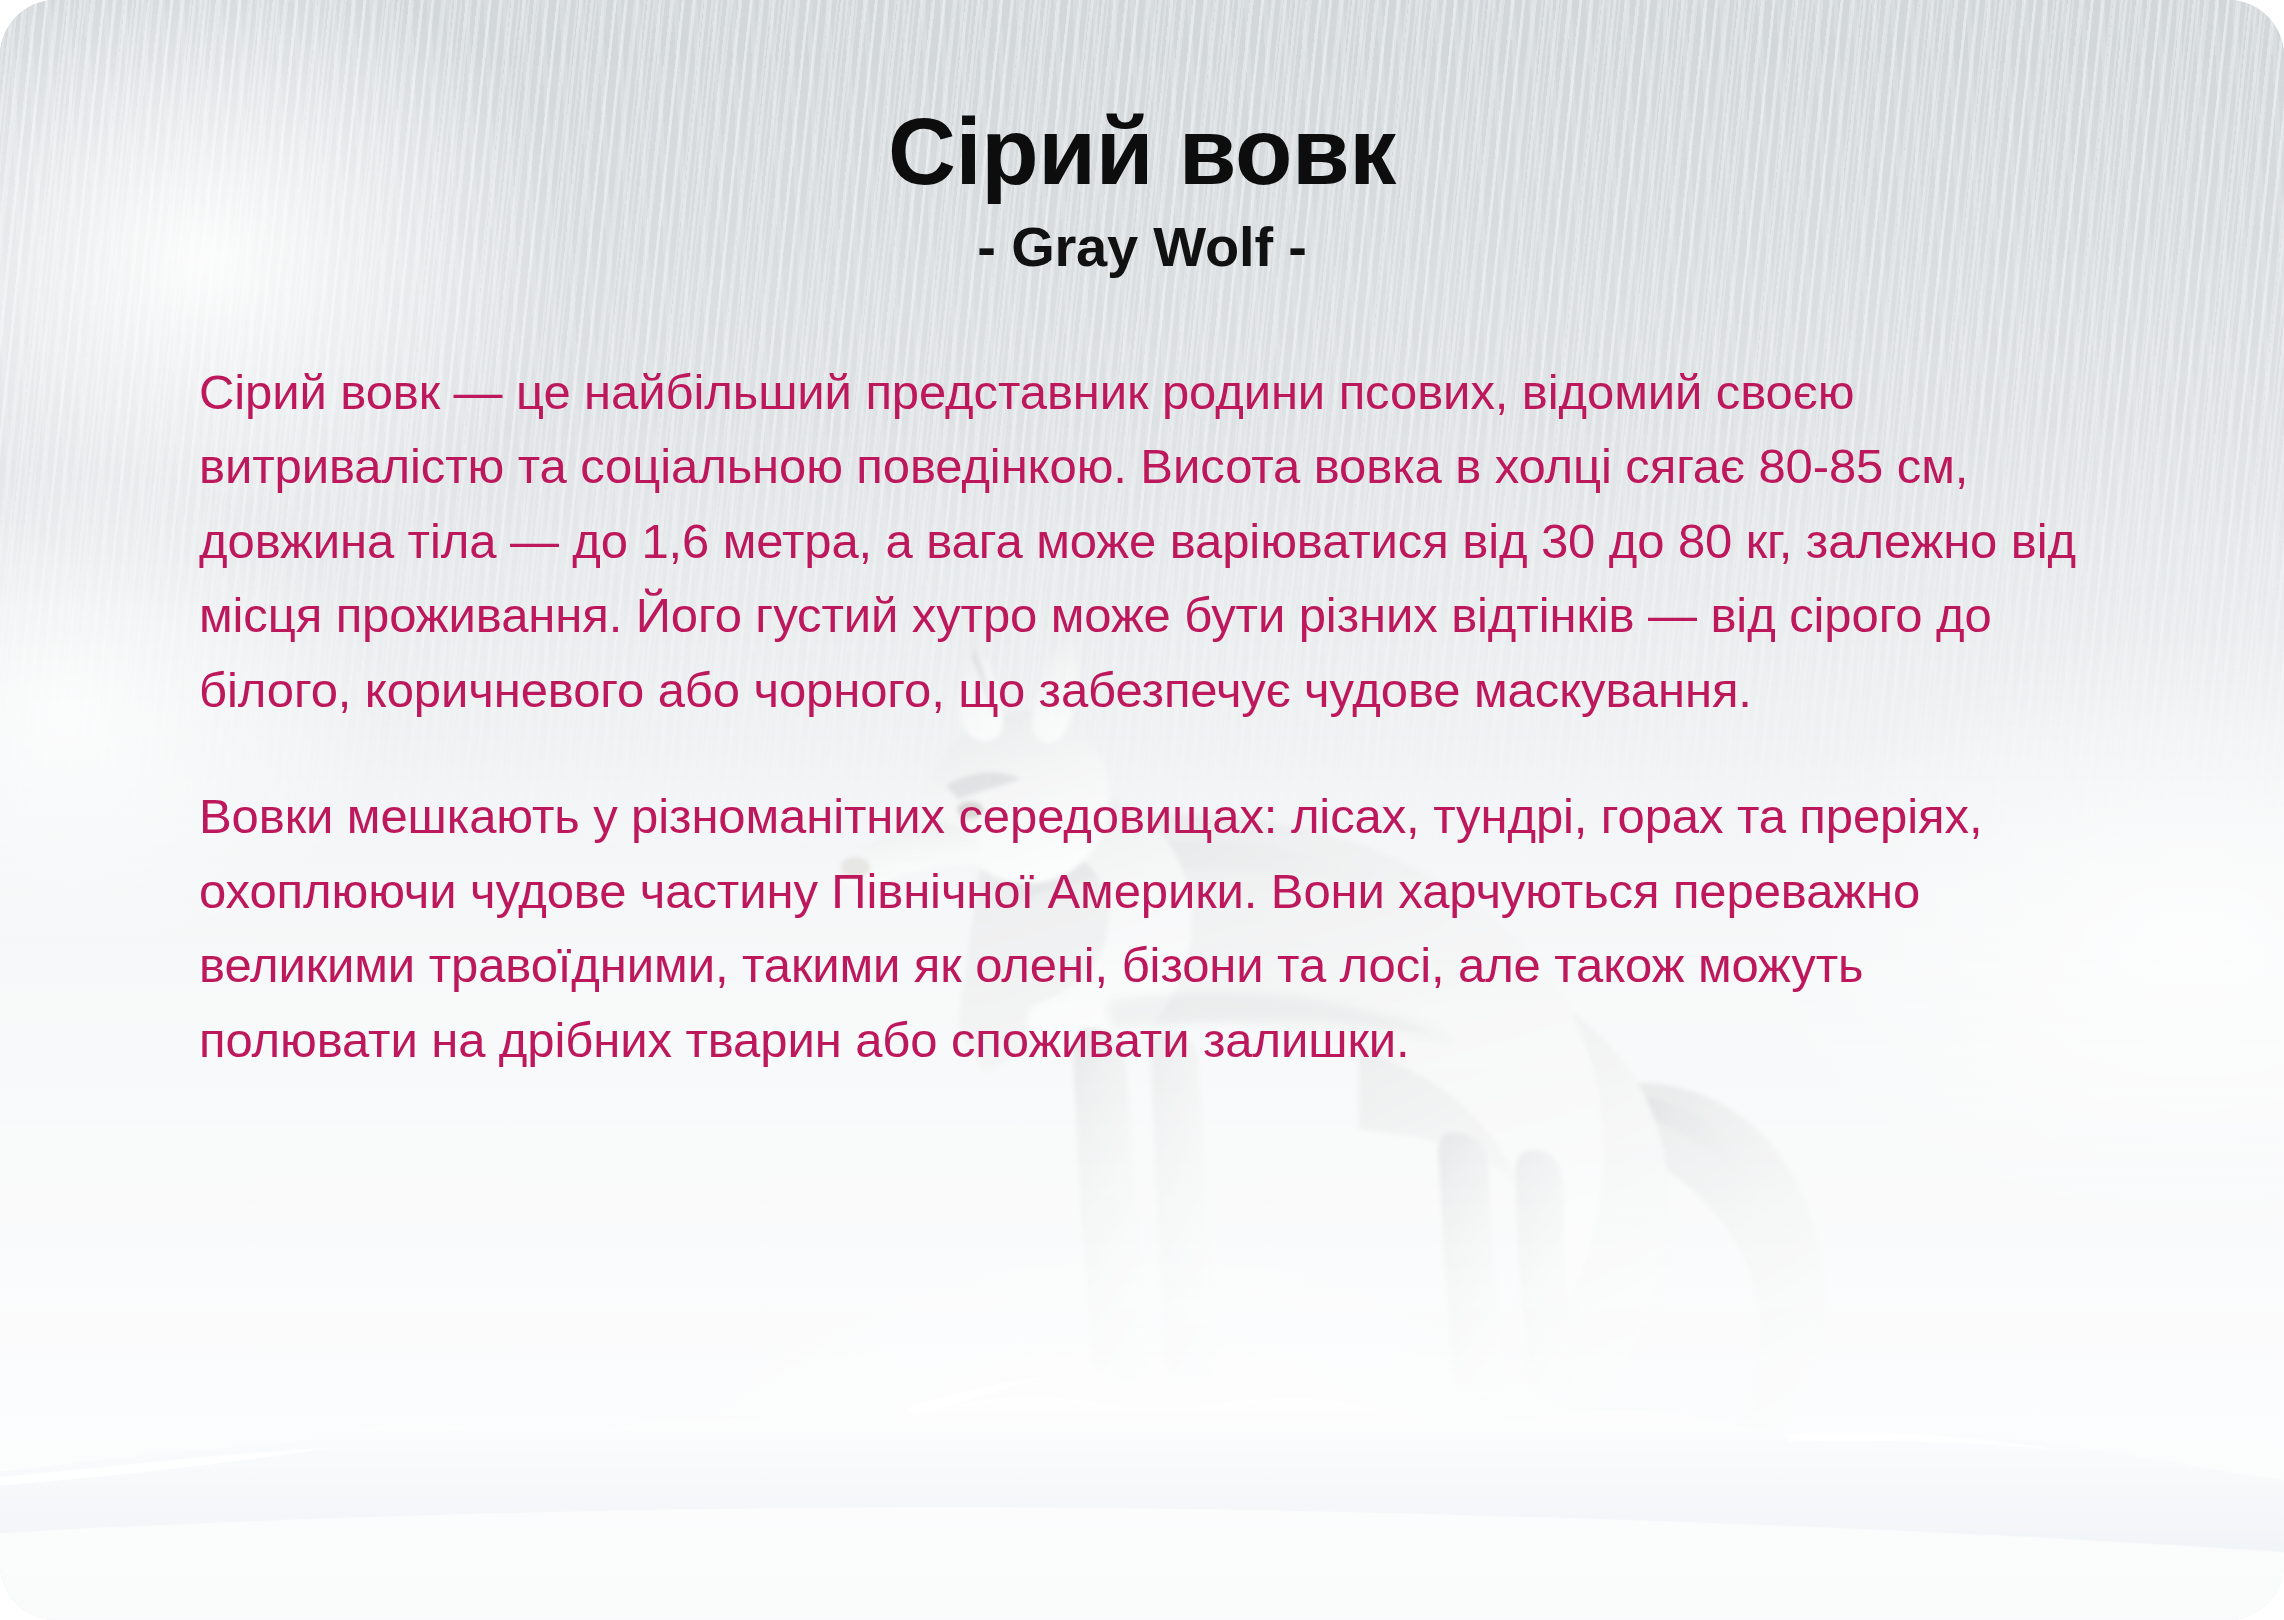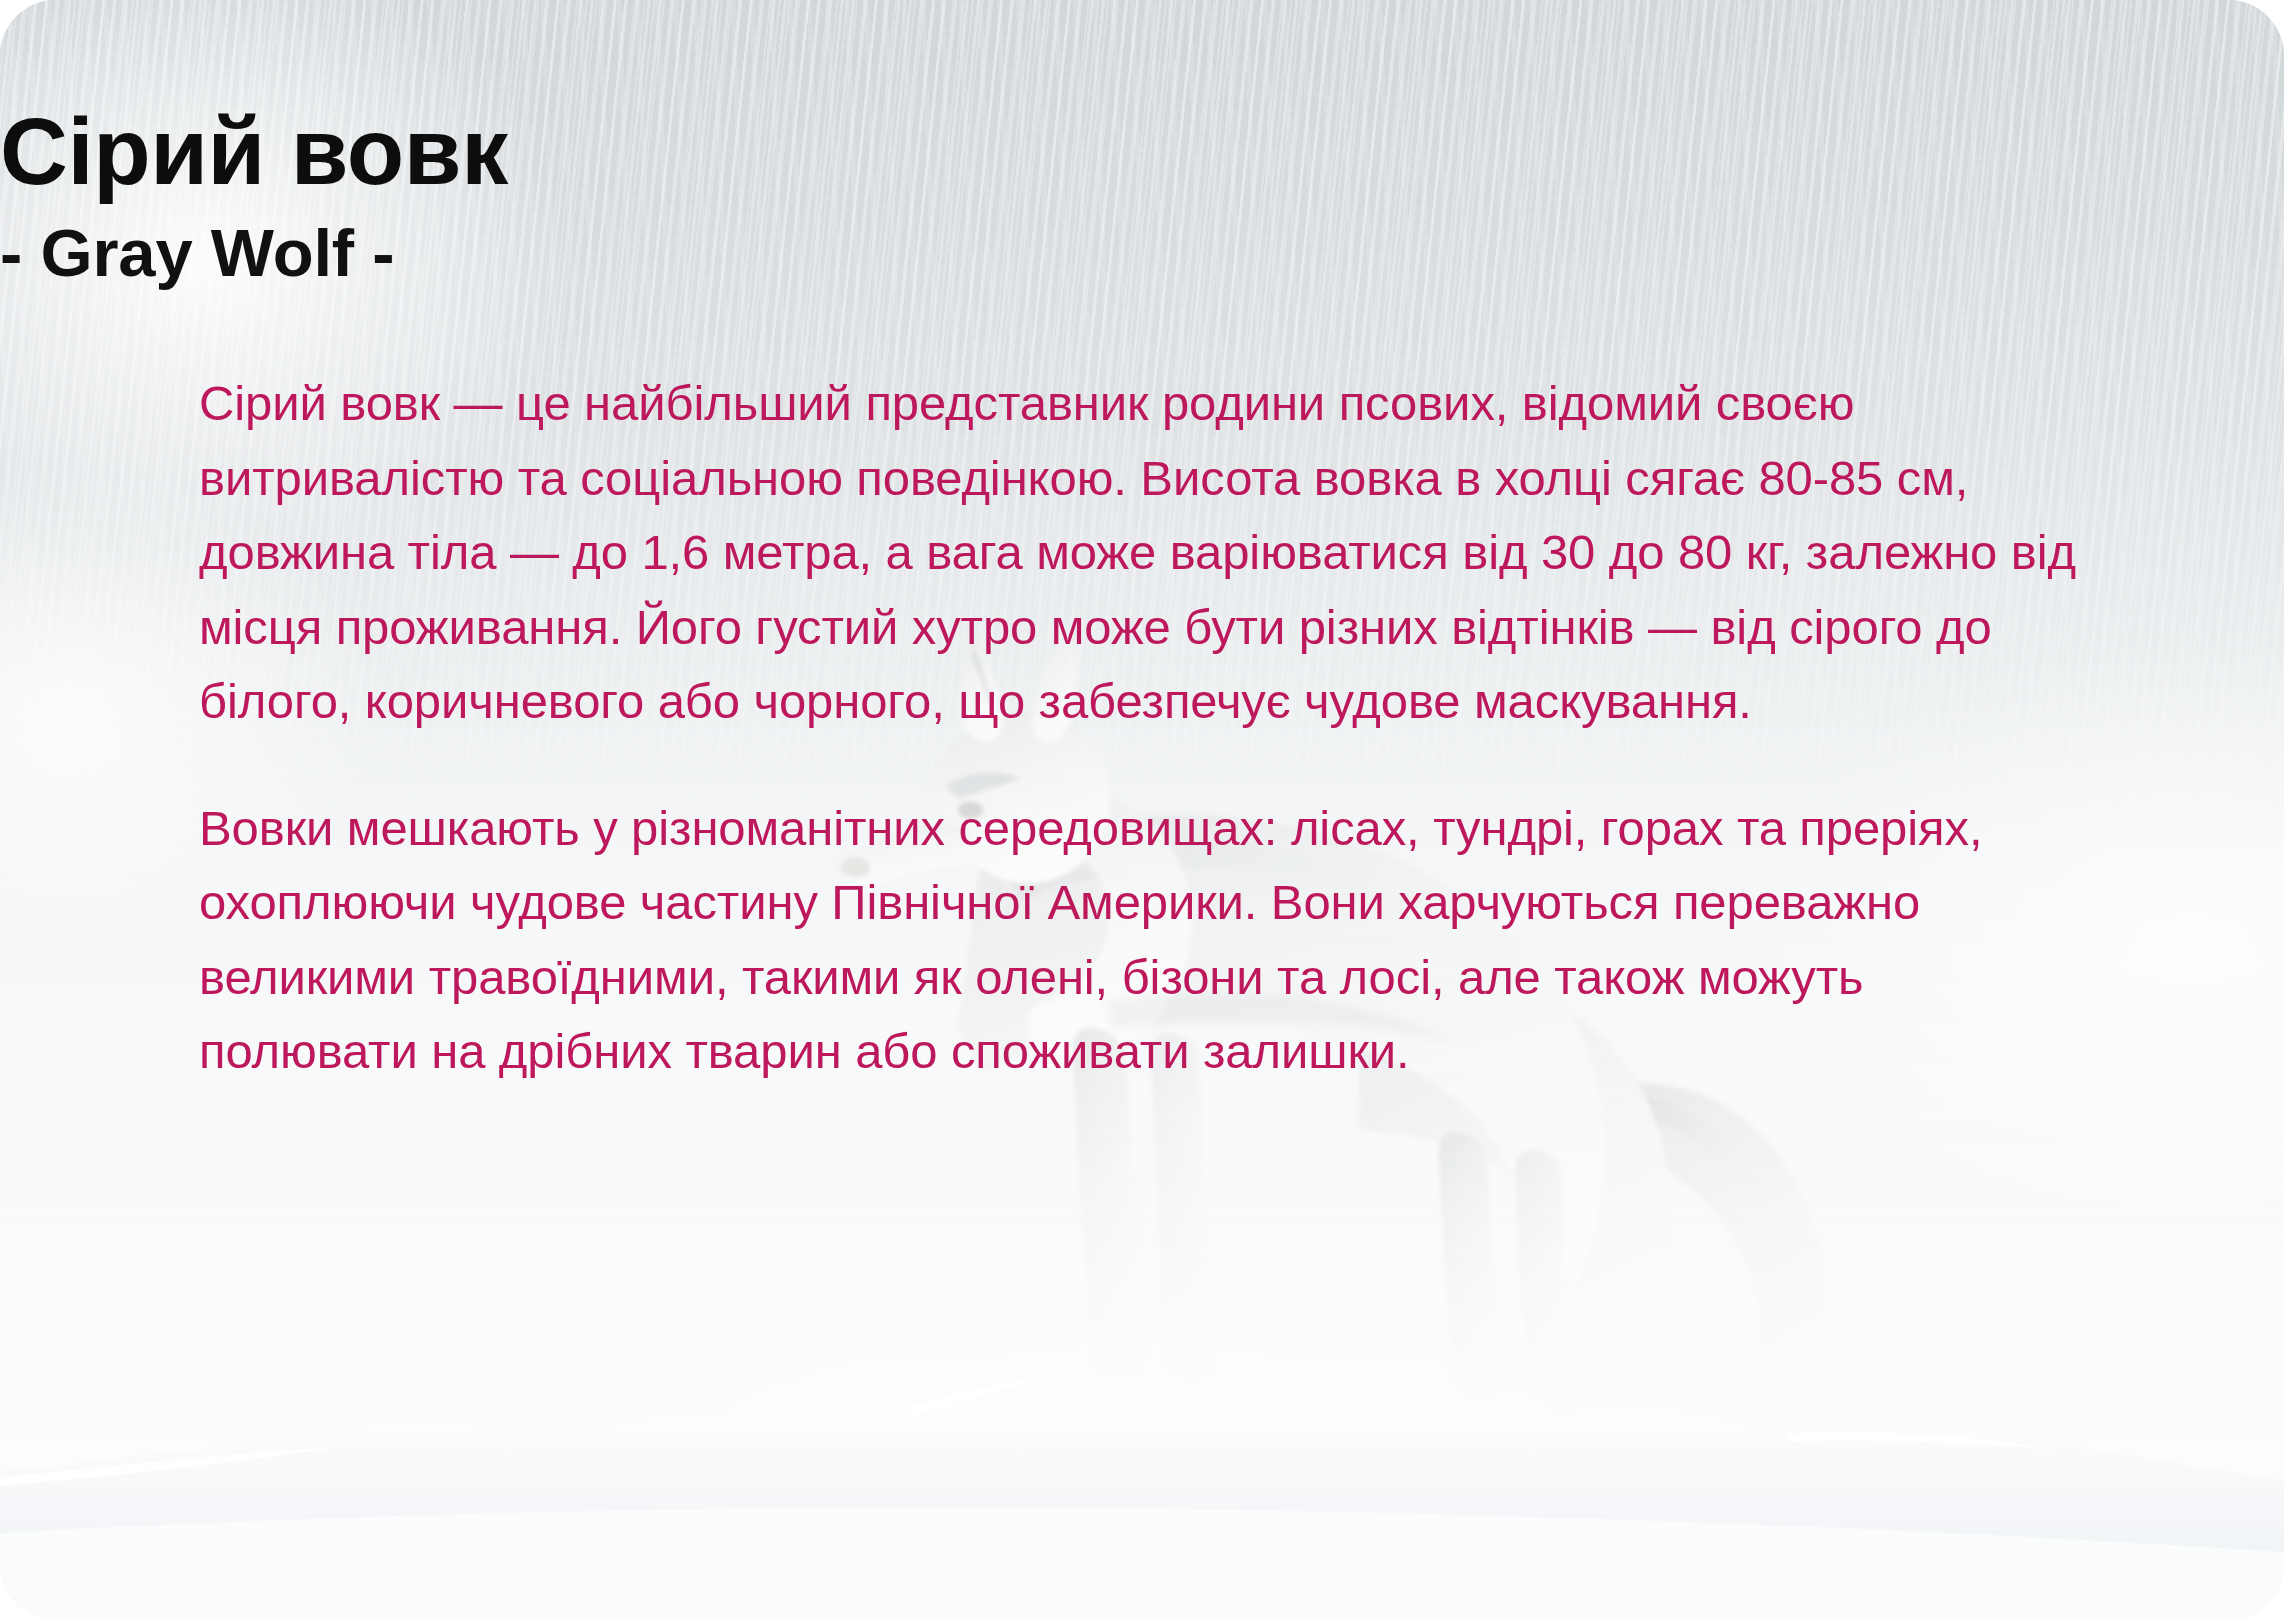--- a/index.html
+++ b/index.html
@@ -86,32 +86,33 @@
 
   
   .content {
     position: absolute;
     inset: 0;
     z-index: 5;
   }
 
   .header {
     padding-top: 103px;
+    text-align: center;
   }
   .title {
     margin: 0;
     font-size: 94px;
     font-weight: 700;
     letter-spacing: -0.4px;
     color: #0d0d0d;
     line-height: 1.04;
   }
   .subtitle {
     margin: 17.4px 0 0 0;
-    font-size: 67px;
+    font-size: 56px;
     font-weight: 700;
     letter-spacing: -0.2px;
     color: #111111;
     line-height: 1.05;
   }
 
   .body-text {
     margin: 78px 0 0 0;
     padding: 0 199px 0 199px;
   }

